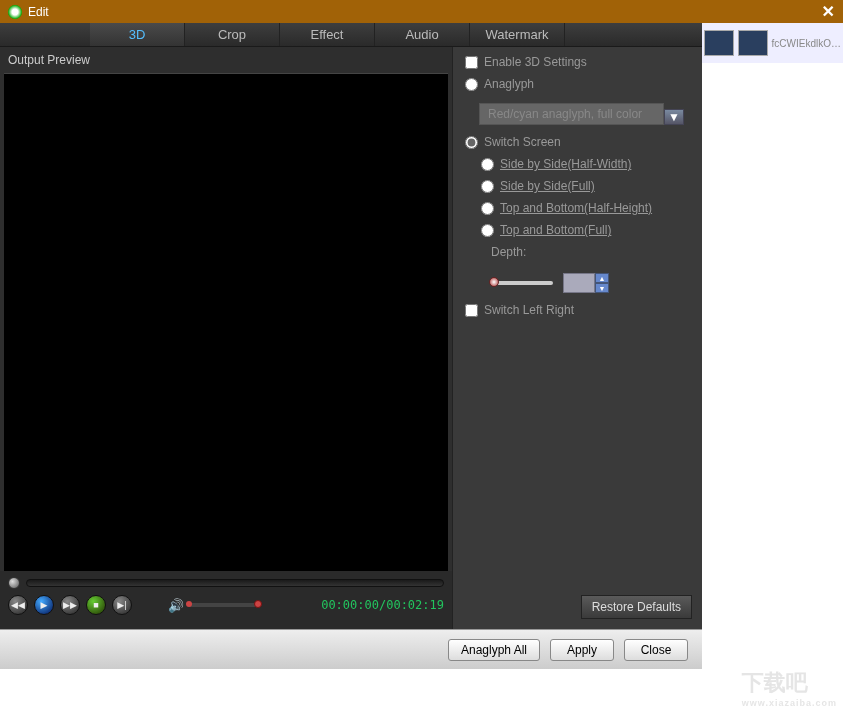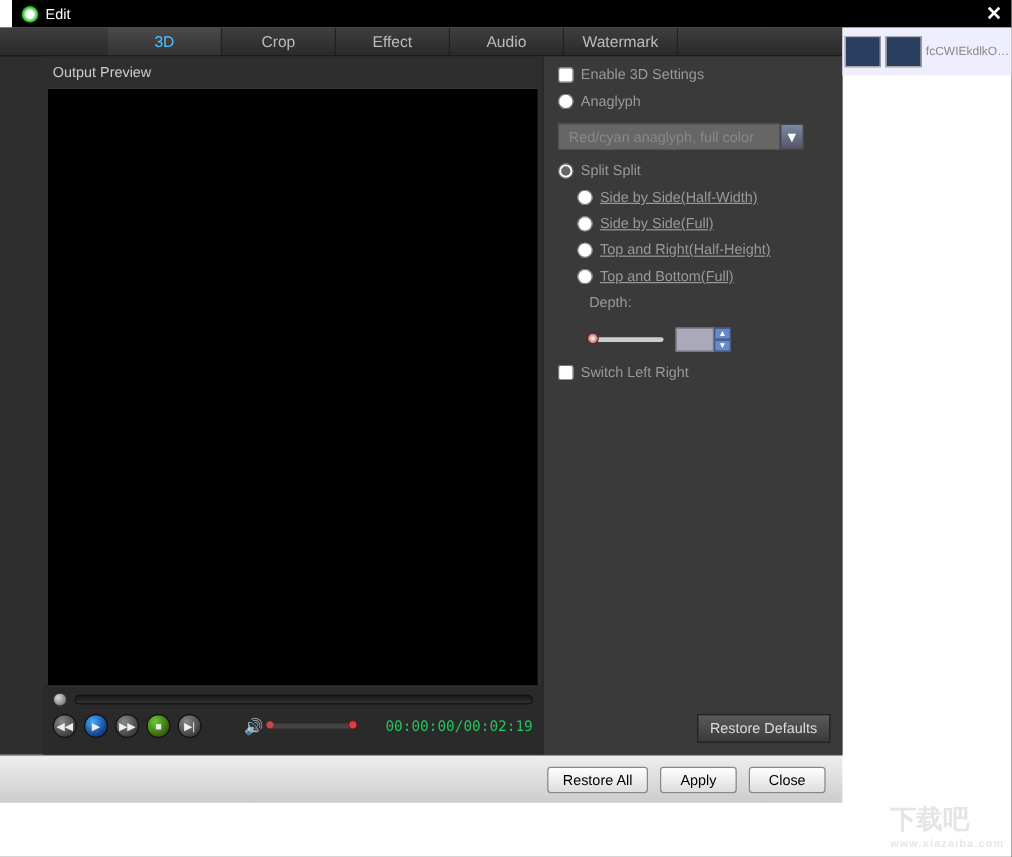--- a/index.html
+++ b/index.html
@@ -1,31 +1,31 @@
 <!DOCTYPE html>
 <html><head>
 <meta charset="utf-8">
 <style>
 * { margin: 0; padding: 0; box-sizing: border-box; font-family: "SimSun", "Microsoft YaHei", sans-serif; }
 body { background: #fff; width: 843px; height: 714px; position: relative; overflow: hidden; }
 
 
-.titlebar { height: 23px; background: #000000; display: flex; align-items: center; padding: 0 8px; color: #fff; font-size: 12px; margin-left: 10px; }
+.titlebar { height: 23px; background: #a16207; display: flex; align-items: center; padding: 0 8px; color: #fff; font-size: 12px; }
 .titlebar .icon { width: 14px; height: 14px; border-radius: 50%; background: radial-gradient(circle, #fff 30%, #0a0 70%); margin-right: 6px; }
 .titlebar .close { margin-left: auto; cursor: pointer; font-size: 16px; font-weight: bold; }
 
 
 .dialog { width: 702px; background: #2e2e2e; }
 .tabs { height: 24px; background: linear-gradient(#3e3e3e, #2a2a2a); display: flex; border-bottom: 1px solid #1a1a1a; }
 .tabs .spacer-left { width: 90px; }
 .tab { width: 95px; display: flex; align-items: center; justify-content: center; color: #bbb; font-size: 13px; cursor: pointer; border-right: 1px solid #222; }
 .tab.active { background: linear-gradient(#4a4a4a, #333); color: #55bfff; }
 
 .content { display: flex; height: 582px; }
-.left-panel { width: 452px; display: flex; flex-direction: column; padding-left: 36px; }
+.left-panel { width: 452px; display: flex; flex-direction: column; }
 .preview-label { font-size: 12px; color: #ccc; padding: 6px 8px; background: #2e2e2e; }
 .preview-area { flex: 1; background: #000; margin: 0 4px; border-top: 1px solid #444; }
 
 .player { height: 58px; background: #2a2a2a; padding: 6px 8px 4px; }
 .seek { display: flex; align-items: center; gap: 6px; margin-bottom: 6px; }
 .seek-knob { width: 12px; height: 12px; border-radius: 50%; background: radial-gradient(circle at 35% 35%, #ddd, #555); border: 1px solid #333; }
 .seek-track { flex: 1; height: 8px; background: linear-gradient(#1a1a1a, #333); border-radius: 4px; border: 1px solid #111; }
 .controls { display: flex; align-items: center; gap: 6px; }
 .ctrl-btn { width: 20px; height: 20px; border-radius: 50%; background: radial-gradient(circle at 35% 30%, #888, #222); display: flex; align-items: center; justify-content: center; color: #eee; font-size: 9px; cursor: pointer; border: 1px solid #111; }
 .ctrl-btn.play { background: radial-gradient(circle at 35% 30%, #4af, #015); }
@@ -34,21 +34,21 @@
 .vol-icon { color: #aaa; font-size: 13px; }
 .vol-track { width: 70px; height: 4px; background: #444; border-radius: 2px; position: relative; }
 .vol-knob { position: absolute; right: -4px; top: -3px; width: 8px; height: 8px; border-radius: 50%; background: #c44; border: 1px solid #711; }
 .vol-dot { position: absolute; left: -2px; top: -2px; width: 6px; height: 6px; border-radius: 50%; background: #c44; }
 .time { margin-left: auto; color: #22c55e; font-size: 12px; font-family: monospace; }
 
 .right-panel { flex: 1; background: #3a3a3a; border-left: 1px solid #222; padding: 8px 10px 10px 12px; color: #999; font-size: 12px; display: flex; flex-direction: column; }
 .opt-row { display: flex; align-items: center; gap: 6px; margin-bottom: 8px; }
 .opt-sub { margin-left: 16px; text-decoration: underline; }
 input[type=checkbox], input[type=radio] { accent-color: #666; }
-.dropdown { margin-top: 4px; margin-bottom: 10px; display: flex; }
+.dropdown { margin-left: 14px; margin-top: 4px; margin-bottom: 10px; display: flex; align-items: flex-end; }
 .dropdown-field { background: #666; color: #888; padding: 3px 8px; font-size: 12px; width: 185px; border: 1px solid #555; }
 .dropdown-btn { width: 20px; background: linear-gradient(#7a8aa0, #556); display: flex; align-items: center; justify-content: center; color: #fff; border: 1px solid #445; }
 .depth-row { display: flex; align-items: center; gap: 10px; margin: 6px 0 10px 28px; }
 .depth-track { width: 60px; height: 4px; background: #ccc; border-radius: 2px; position: relative; }
 .depth-knob { position: absolute; left: -4px; top: -4px; width: 10px; height: 10px; border-radius: 50%; background: radial-gradient(#fff, #a33); border: 1px solid #622; }
 .spinner { display: flex; }
 .spin-field { width: 32px; height: 20px; background: #aab; border: 1px solid #778; }
 .spin-btns { width: 14px; display: flex; flex-direction: column; }
 .spin-btn { flex: 1; background: #68c; border: 1px solid #457; color: #fff; font-size: 7px; display: flex; align-items: center; justify-content: center; }
 .restore-defaults { margin-top: auto; align-self: flex-end; background: linear-gradient(#5a5a5a, #3a3a3a); border: 1px solid #222; color: #ddd; padding: 4px 10px; font-size: 12px; cursor: pointer; }
@@ -125,33 +125,33 @@
       <label class="opt-row">
         <input type="radio" name="mode" style="">
           <span>Anaglyph</span>
       </label>
       <div class="dropdown">
         <div class="dropdown-field">Red/cyan anaglyph, full color</div>
         <div class="dropdown-btn">▼</div>
       </div>
       <label class="opt-row">
         <input type="radio" name="mode" checked="" style="">
-          <span>Split Split</span>
+          <span>Switch Screen</span>
       </label>
       <label class="opt-row opt-sub">
         <input type="radio" name="split" style="">
           <span>Side by Side(Half-Width)</span>
       </label>
       <label class="opt-row opt-sub">
         <input type="radio" name="split" style="">
           <span>Side by Side(Full)</span>
       </label>
       <label class="opt-row opt-sub">
         <input type="radio" name="split" style="">
-          <span>Top and Right(Half-Height)</span>
+          <span>Top and Bottom(Half-Height)</span>
       </label>
       <label class="opt-row opt-sub">
         <input type="radio" name="split" style="">
           <span>Top and Bottom(Full)</span>
       </label>
       <div class="opt-row" style="margin-left:26px">
         <span>Depth:</span>
       </div>
       <div class="depth-row">
         <div class="depth-track">
@@ -168,21 +168,21 @@
       <label class="opt-row">
         <input type="checkbox" style="">
           <span>Switch Left Right</span>
       </label>
       <button class="restore-defaults">Restore Defaults</button>
     </div>
   </div>
 </div>
 
 <div class="footer">
-  <button>Restore All</button>
+  <button>Anaglyph All</button>
   <button>Apply</button>
   <button>Close</button>
 </div>
 
 <div class="bg-extra">
   <div class="bg-thumb"></div>
   <div class="bg-thumb"></div>
   <span>fcCWIEkdlkO…</span>
 </div>
 <div class="bg-wm">

